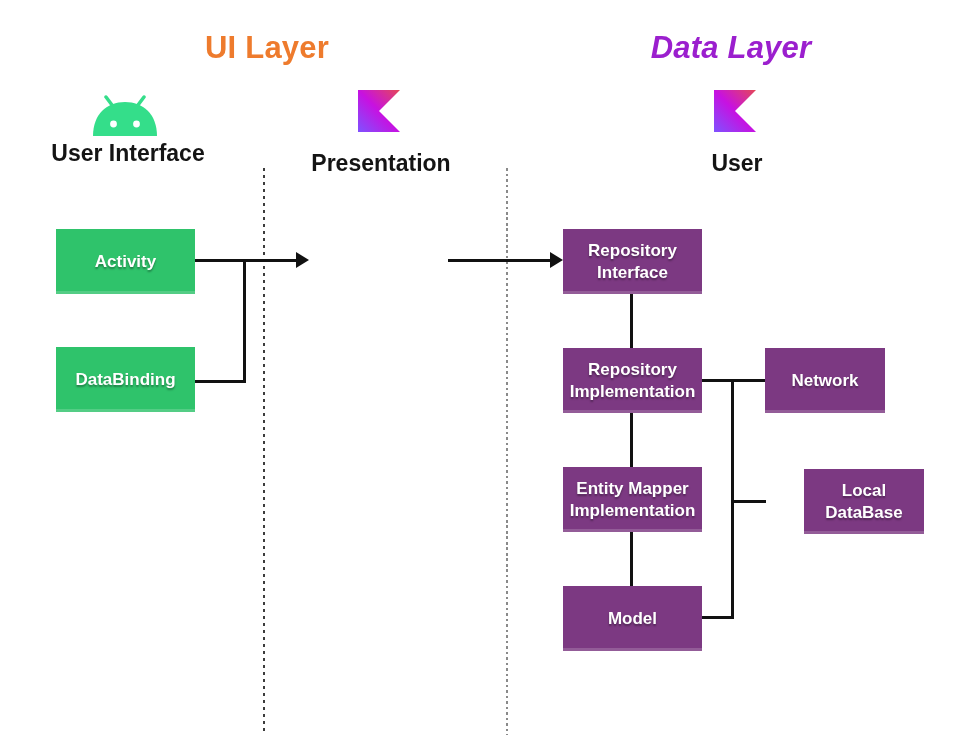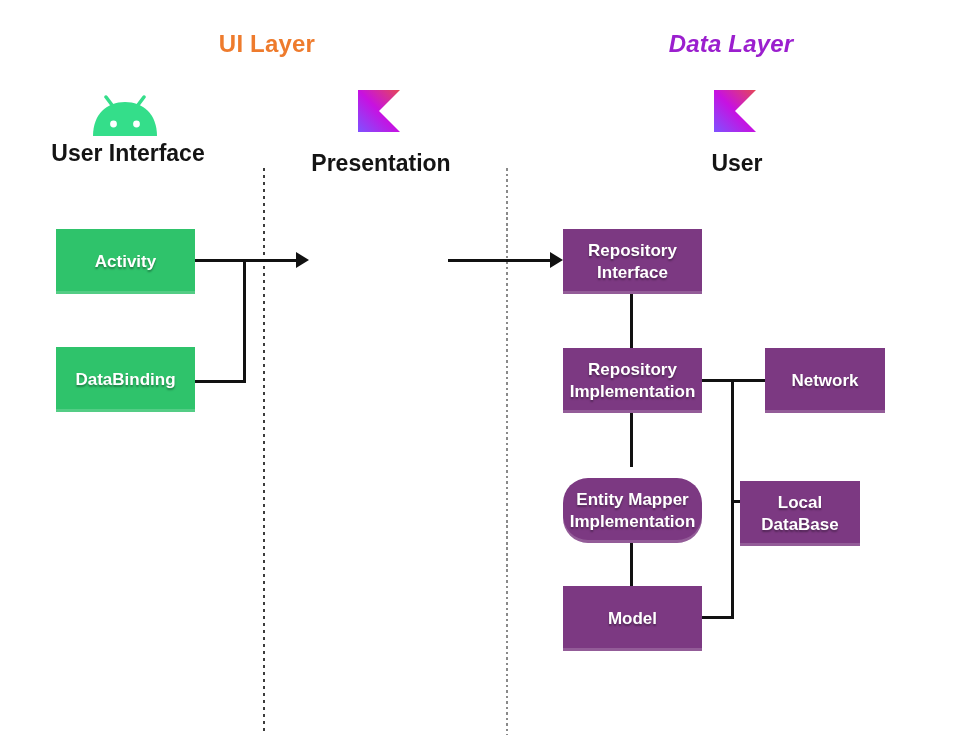--- a/index.html
+++ b/index.html
@@ -8,21 +8,21 @@
     width: 964px;
     height: 754px;
     background: #ffffff;
     overflow: hidden;
     font-family: "Liberation Sans", sans-serif;
   }
   .layer-title {
     position: absolute;
     width: 220px;
     text-align: center;
-    font-size: 24px;
+    font-size: 31px;
     font-weight: bold;
     letter-spacing: 0.2px;
   }
   .layer-title.ui   { color: var(--ui-title, #EE7B2D); }
   .layer-title.data { color: var(--data-title, #9B1FCE); }
   .col-heading {
     position: absolute;
     width: 200px;
     text-align: center;
     font-size: 23px;
@@ -128,25 +128,25 @@
     <span>Repository
 Interface</span>
   </div>
   <div class="node purple" style="left:563px; top:348px;">
     <span>Repository
 Implementation</span>
   </div>
   <div class="node purple wide" style="left:765px; top:348px;">
     <span>Network</span>
   </div>
-  <div class="node purple" style="left:563px; top:478px;border-radius:25px;">
+  <div class="node purple" style="left:563px; top:467px;">
     <span>Entity Mapper
 Implementation</span>
   </div>
-  <div class="node purple wide" style="left:740px; top:469px;margin-top:12px;">
+  <div class="node purple wide" style="left:804px; top:469px;">
     <span>Local
 DataBase</span>
   </div>
   <div class="node purple" style="left:563px; top:586px;">
     <span>Model</span>
   </div>
 
 </div>
 
 </body></html>

